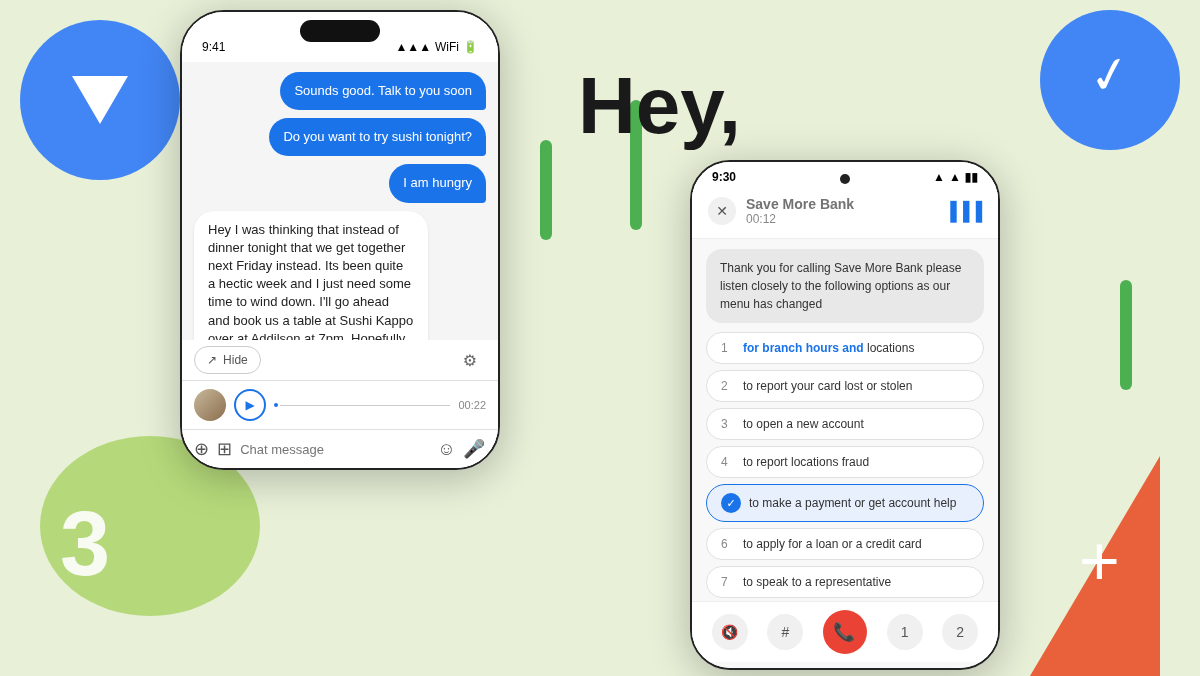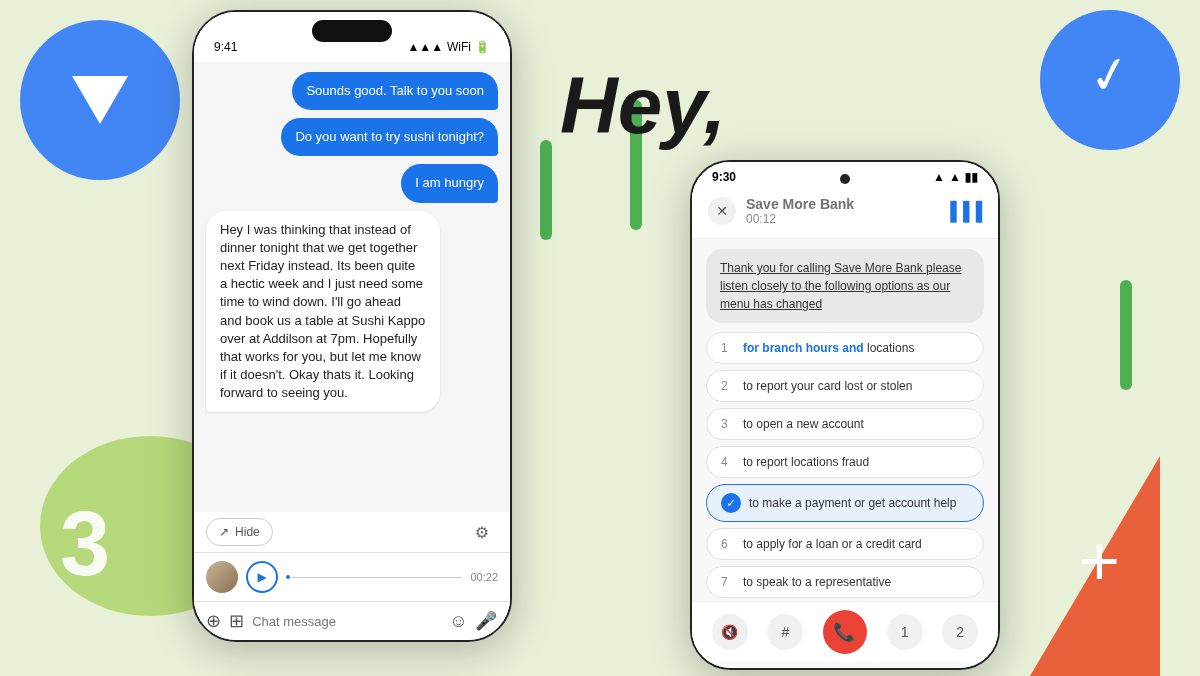--- a/index.html
+++ b/index.html
@@ -140,35 +140,34 @@
       color: white;
       font-size: 70px;
       font-weight: 100;
       line-height: 1;
     }
 
     
     .hey-text {
       position: absolute;
       top: 60px;
-      left: 560px;
+      left: 578px;
       font-size: 80px;
       font-weight: bold;
       color: #1a1a1a;
       font-family: Arial, sans-serif;
-      font-style: italic;
     }
 
     
     .phone-left {
       position: absolute;
       top: 10px;
-      left: 192px;
+      left: 180px;
       width: 320px;
-      height: 632px;
+      height: 460px;
       background: #fff;
       border-radius: 44px;
       box-shadow: 0 8px 40px rgba(0,0,0,0.25);
       overflow: hidden;
       border: 2px solid #222;
     }
 
     .phone-left-inner {
       display: flex;
       flex-direction: column;
@@ -626,21 +625,21 @@
 
     <div class="call-header">
       <div class="close-btn">✕</div>
       <div class="call-info">
         <div class="call-name">Save More Bank</div>
         <div class="call-duration">00:12</div>
       </div>
       <div class="bars-icon">▐▐▐</div>
     </div>
 
-    <div class="transcript-bubble" style="margin: 10px 14px 6px; text-decoration: underline;">
+    <div class="transcript-bubble" style="margin: 10px 14px 6px;">
       <span>Thank you for calling Save More Bank please listen closely to the following options as our menu has changed</span>
     </div>
 
     <div class="menu-option">
       <span class="num">1</span>
       <span class="option-text">
         <span class="bold-blue">for branch hours and </span>locations
       </span>
     </div>
     <div class="menu-option">

